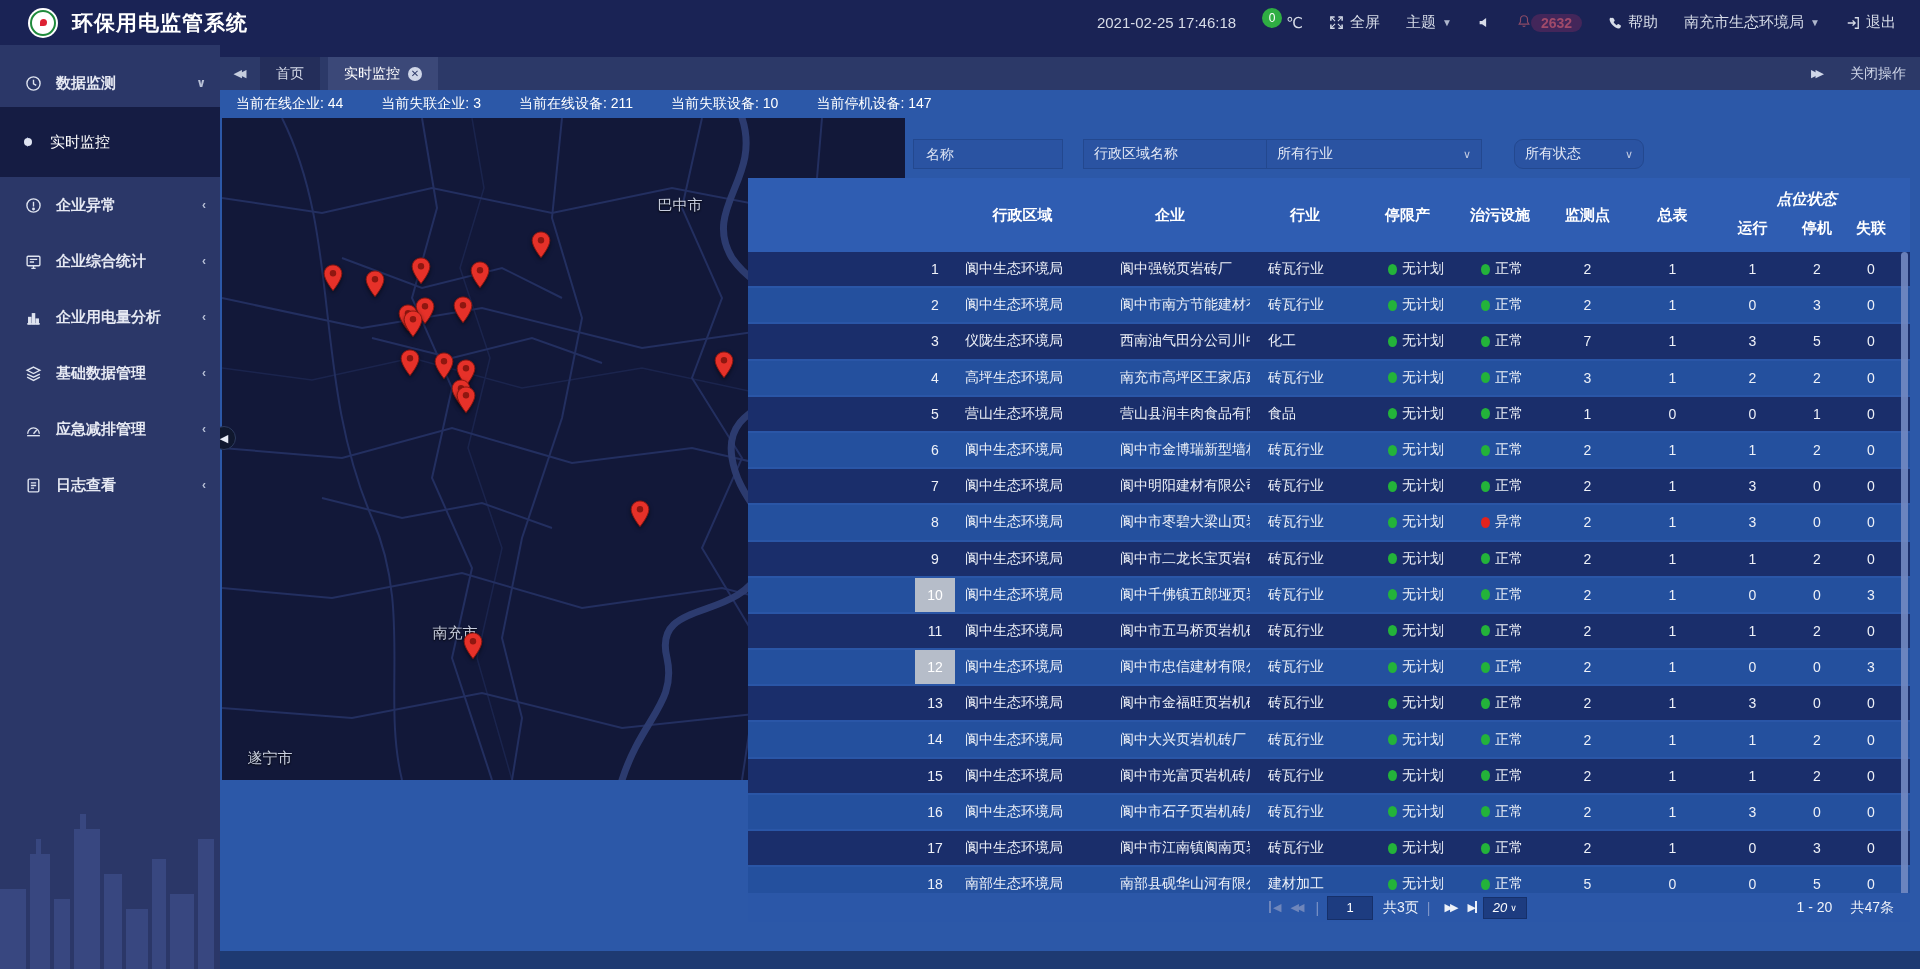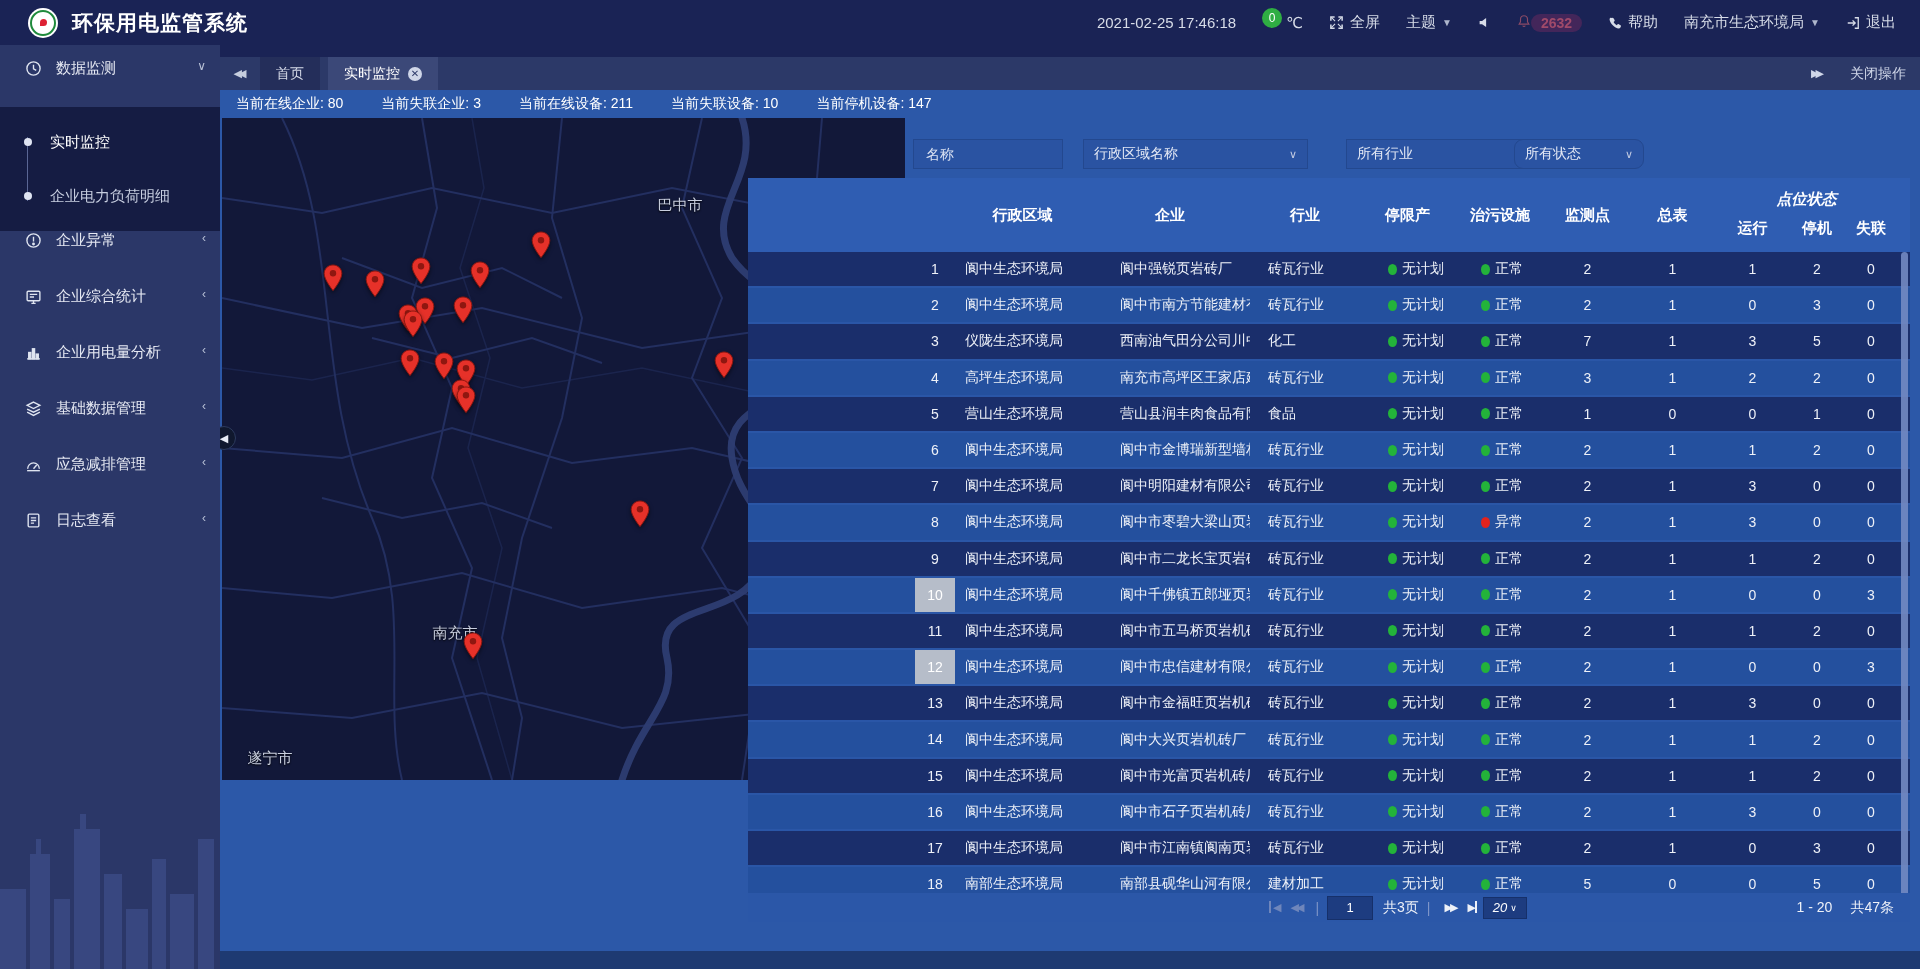--- a/index.html
+++ b/index.html
@@ -19,21 +19,21 @@
   .temp{display:flex;align-items:flex-start;gap:4px;}
   .temp-badge{width:20px;height:20px;border-radius:50%;background:#2fae43;color:#fff;
         font-size:12px;display:flex;align-items:center;justify-content:center;margin-top:-6px;}
   .titem{display:flex;align-items:center;gap:6px;cursor:pointer;white-space:nowrap;}
   .titem svg{display:block;}
   .caret{font-size:10px;color:#aeb6cc;}
   .notice{display:flex;align-items:center;}
   .notice-pill{background:#43265a;color:#a04a6a;border-radius:10px;padding:1px 10px;font-size:14px;font-weight:bold;}
   
   .sidebar{position:absolute;left:0;top:45px;width:220px;height:924px;background:#2b3768;z-index:20;overflow:hidden;}
-  .side-item{height:56px;display:flex;padding:0 14px 0 24px;cursor:pointer;font-size:15px;color:#e6e9f3;}
+  .side-item{height:56px;display:flex;align-items:center;padding:0 14px 0 24px;cursor:pointer;font-size:15px;color:#e6e9f3;font-weight:bold;}
   .side-item:first-child{margin-top:14px;height:48px;}
   .s-icon{width:18px;height:18px;margin-right:14px;display:flex;align-items:center;justify-content:center;}
   .s-label{flex:1;}
   .s-chev{color:#b8c0d6;font-size:12px;}
   .side-sub{background:#151c43;padding:8px 0;position:relative;}
   .sub-item{height:54px;display:flex;align-items:center;padding-left:24px;font-size:15px;color:#c6cddf;cursor:pointer;position:relative;}
   .sub-item .bullet{width:8px;height:8px;border-radius:50%;background:#dfe4f2;margin-right:18px;position:relative;z-index:2;}
   .side-sub::before{content:"";position:absolute;left:27px;top:30px;bottom:30px;width:1px;background:#5a6694;}
   .sub-item.active{color:#ffffff;}
   .skyline{position:absolute;left:0;bottom:0;width:220px;height:200px;opacity:.55;}
@@ -173,24 +173,20 @@
             </svg>
           </span>
           <span class="s-label">数据监测</span>
           <span class="s-chev">∨</span>
         </div>
         <div class="side-sub">
           <div class="sub-item active">
             <span class="bullet"></span>
             <span>实时监控</span>
           </div>
-          <div class="sub-item">
-            <span class="bullet"></span>
-            <span>企业电力负荷明细</span>
-          </div>
         </div>
         <div class="side-item">
           <span class="s-icon">
             <svg width="17" height="17" viewBox="0 0 16 16" fill="none" stroke="#dfe4f0" stroke-width="1.3">
               <circle cx="8" cy="8" r="6.2"></circle>
               <path d="M8 4.5V9"></path>
               <circle cx="8" cy="11.3" r="0.7" fill="#dfe4f0"></circle>
             </svg>
           </span>
           <span class="s-label">企业异常</span>
@@ -280,21 +276,21 @@
         <span class="tab-close">✕</span>
       </div>
       <div class="tabrow-right">
         <span class="dblchev">▶▶</span>
         <span>关闭操作</span>
       </div>
     </div>
   </div>
 
   <div class="statsbar" id="stats-bar">
-      <span>当前在线企业: 80</span>
+      <span>当前在线企业: 44</span>
       <span>当前失联企业: 3</span>
       <span>当前在线设备: 211</span>
       <span>当前失联设备: 10</span>
       <span>当前停机设备: 147</span>
     </div>
 
   <div class="map" id="map-panel">
     <svg width="683" height="662" viewBox="0 0 683 662">
       <g fill="none" stroke="#1c2650" stroke-width="1.5" opacity="0.9">
         <path d="M250 0 L262 70 L238 150 L268 240 L246 330 L280 430 L255 540 L290 662"></path>
@@ -400,21 +396,21 @@
       <span>◀</span>
     </div>
 
   <div class="fwrap fbox" style="left:913px;width:150px;">
     <input placeholder="名称" style="">
   </div>
   <div class="fwrap fbox fsel" style="left:1083px;width:225px;">
     <span>行政区域名称</span>
       <span class="chev">∨</span>
   </div>
-  <div class="fwrap fbox fsel" style="left:1346px;width:216px;">
+  <div class="fwrap fbox fsel" style="left:1266px;width:216px;">
     <span>所有行业</span>
       <span class="chev">∨</span>
   </div>
   <div class="fwrap fbox fsel" style="left:1514px;width:130px;border-radius:9px;">
     <span>所有状态</span>
       <span class="chev">∨</span>
   </div>
 
   <div class="panel">
     <div class="thead">

